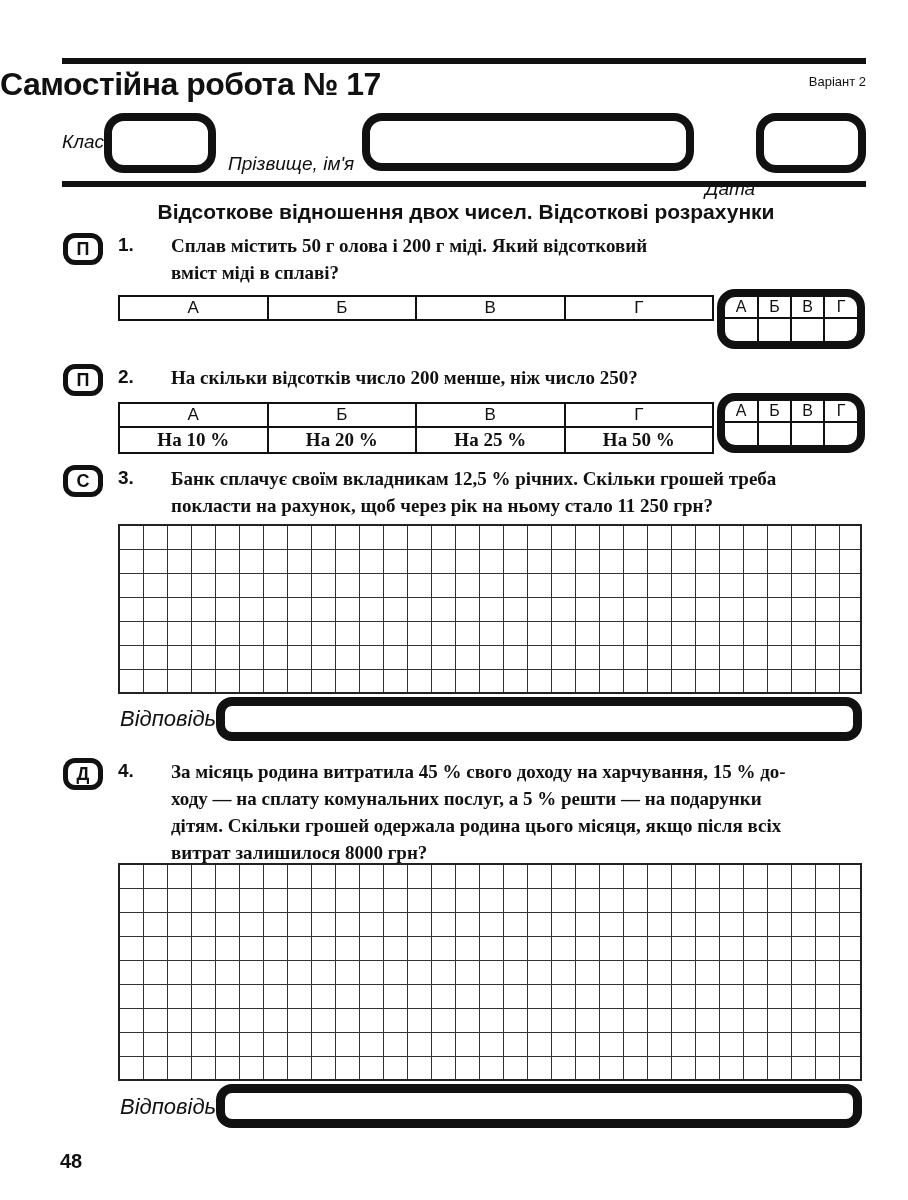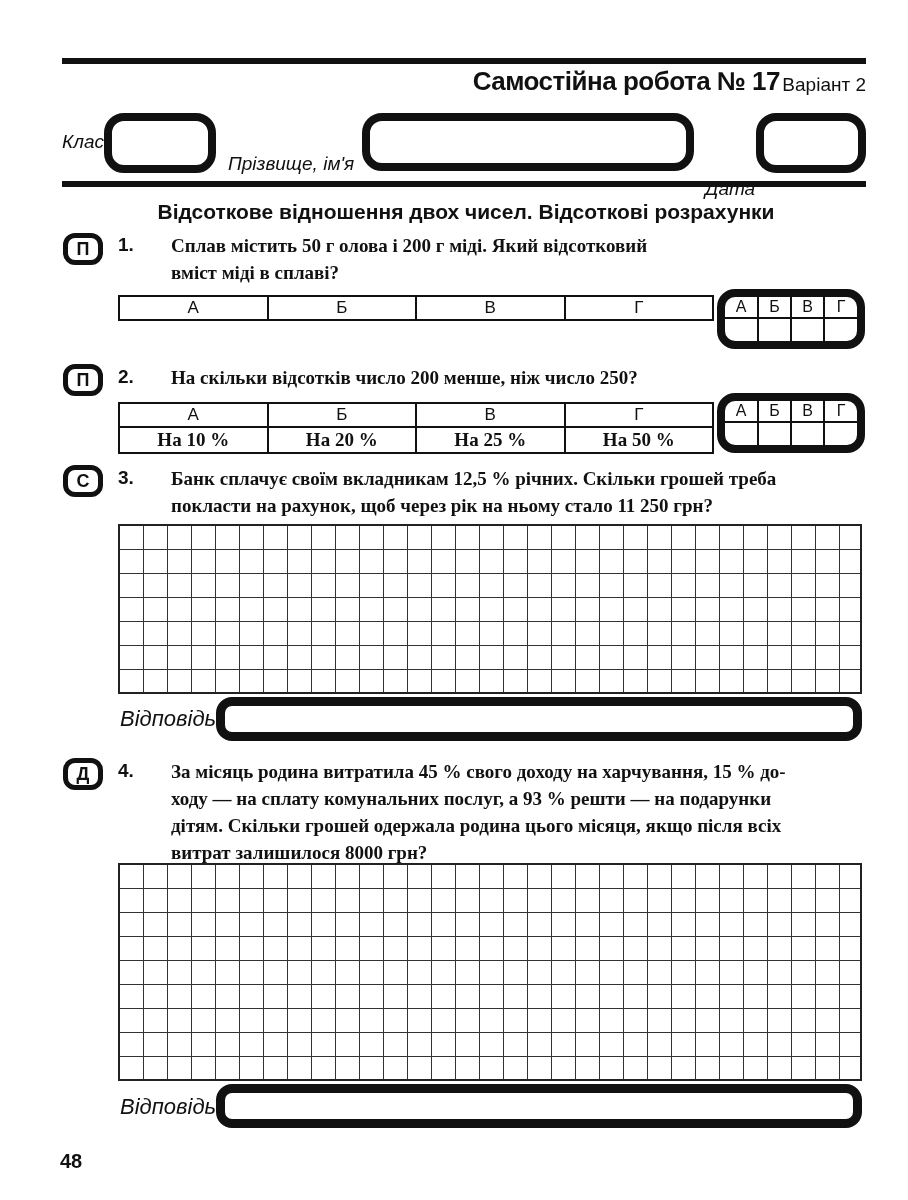--- a/index.html
+++ b/index.html
@@ -1,21 +1,21 @@
 <!DOCTYPE html>
 <html><head>
 <meta charset="utf-8">
 <style>
   html, body { margin: 0; padding: 0; background: #ffffff; }
   body { width: 908px; height: 1200px; position: relative; overflow: hidden; color: #111; font-family: "Liberation Serif", serif; }
   .abs { position: absolute; }
   .rule { position: absolute; left: 62px; width: 804px; height: 6px; background: #111; }
   .sans { font-family: "Liberation Sans", sans-serif; }
-  .title { left: 0; width: 780px; top: 66px; text-align: right; font-size: 26px; font-weight: bold; letter-spacing: -0.5px; }
-  .variant { right: 42px; top: 74px; font-size: 19px; }
+  .title { left: 0; width: 780px; top: 66px; text-align: left; font-size: 32px; font-weight: bold; letter-spacing: -0.5px; }
+  .variant { right: 42px; top: 74px; font-size: 13px; }
   .lbl-it { font-style: italic; font-size: 19px; }
   .pill { position: absolute; border: 8px solid #111; border-radius: 20px; background: #fff; box-sizing: border-box; }
   .heading { left: 0; width: 932px; top: 200px; text-align: center; font-size: 21px; font-weight: bold; }
   .badge { position: absolute; left: 63px; width: 40px; height: 32px; border: 5px solid #111; border-radius: 12px; box-sizing: border-box; font-family: "Liberation Sans", sans-serif; font-weight: bold; font-size: 18px; text-align: center; line-height: 22px; background:#fff; }
   .qnum { position: absolute; left: 118px; font-family: "Liberation Sans", sans-serif; font-weight: bold; font-size: 19px; }
   .qtext { position: absolute; left: 150px; font-weight: bold; font-size: 19px; line-height: 27px; margin-left: 21px; }
   table.opts { position: absolute; left: 118px; width: 596px; border-collapse: collapse; }
   table.opts td { border: 2px solid #111; text-align: center; width: 25%; padding: 0; }
   table.opts tr.h td { font-family: "Liberation Sans", sans-serif; font-size: 17px; height: 22px; }
   table.opts tr.v td { font-weight: bold; font-size: 19px; height: 24px; }
@@ -137,21 +137,21 @@
   <div>покласти на рахунок, щоб через рік на ньому стало 11 250 грн?</div>
 </div>
 <div class="grid" style="top:524px; height:170px;"></div>
 <div class="answer-lbl" style="top:706px;">Відповідь:</div>
 <div class="answer-pill" style="top:697px;"></div>
 
 <div class="badge" style="top:758px;">Д</div>
 <div class="qnum" style="top:760px;">4.</div>
 <div class="qtext" style="top:758px; width:720px;">
   <div>За місяць родина витратила 45 % свого доходу на харчування, 15 % до-</div>
-  <div>ходу — на сплату комунальних послуг, а 93 % решти — на подарунки</div>
+  <div>ходу — на сплату комунальних послуг, а 5 % решти — на подарунки</div>
   <div>дітям. Скільки грошей одержала родина цього місяця, якщо після всіх</div>
   <div>витрат залишилося 8000 грн?</div>
 </div>
 <div class="grid" style="top:863px; height:218px;"></div>
 <div class="answer-lbl" style="top:1094px;">Відповідь:</div>
 <div class="answer-pill" style="top:1084px;"></div>
 
 <div class="abs pagenum">48</div>
 
 </body></html>

